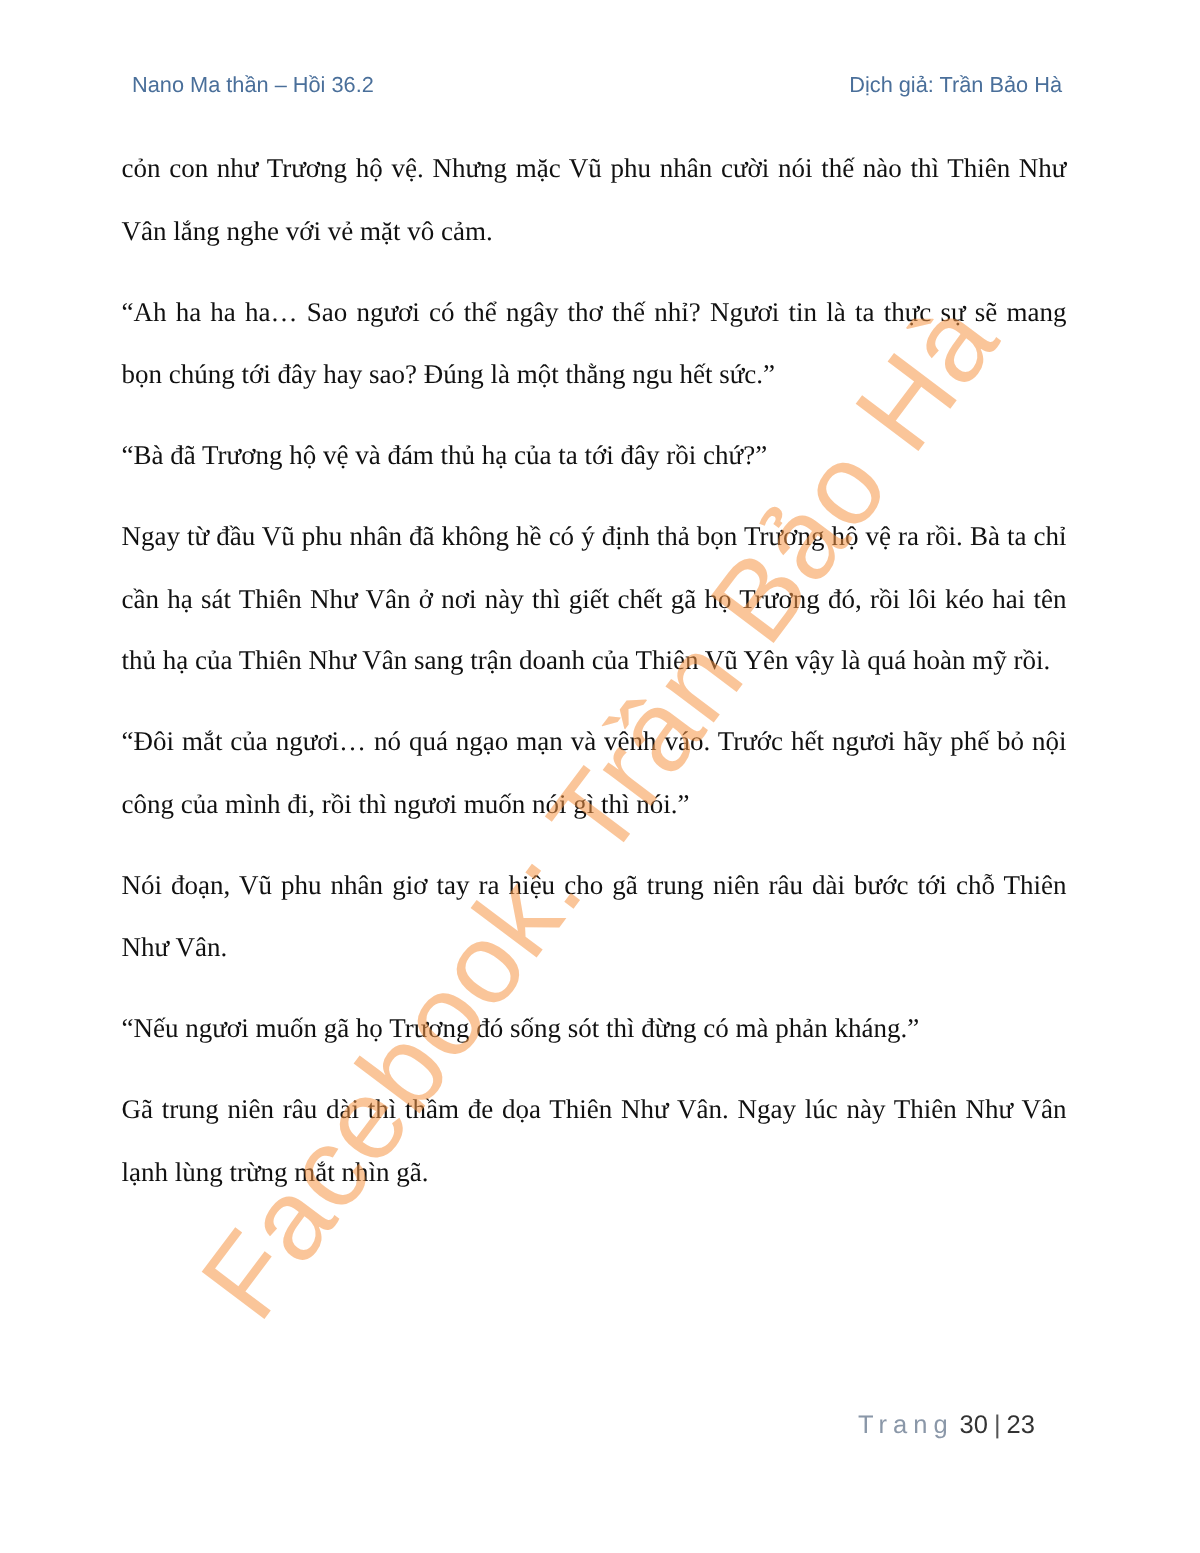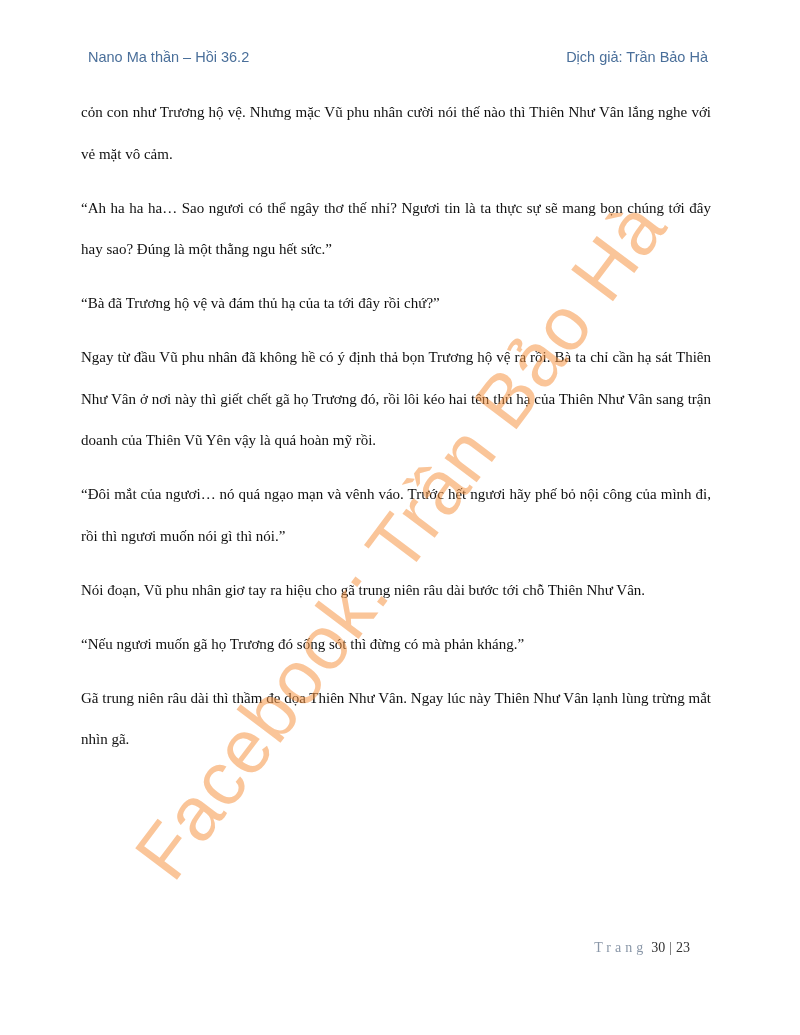--- a/index.html
+++ b/index.html
@@ -32,21 +32,21 @@
       font-family: "Liberation Sans", sans-serif;
       font-size: 14.5px;
       color: #4a6f9a;
     }
     .body-text {
       position: absolute;
       top: 92px;
       left: 81px;
       width: 630px;
       font-family: "Liberation Serif", serif;
-      font-size: 15px;
+      font-size: 18px;
       line-height: 41.5px;
       color: #111111;
       z-index: 1;
     }
     .para {
       margin: 0 0 12.5px 0;
       text-align: justify;
       text-align-last: left;
     }
     .watermark {
@@ -59,22 +59,22 @@
       white-space: nowrap;
       color: rgba(245, 150, 70, 0.55);
       z-index: 2;
       pointer-events: none;
       letter-spacing: 1px;
     }
     .footer {
       position: absolute;
       top: 940px;
       right: 110px;
-      font-family: Liberation Serif, serif;
-      font-size: 14px;
+      font-family: Liberation Sans, sans-serif;
+      font-size: 17px;
       color: #333333;
       display: flex;
       align-items: center;
     }
     .footer .label {
       color: #8a97a8;
       letter-spacing: 4px;
       margin-right: 4px;
     }
     .footer .sep {

